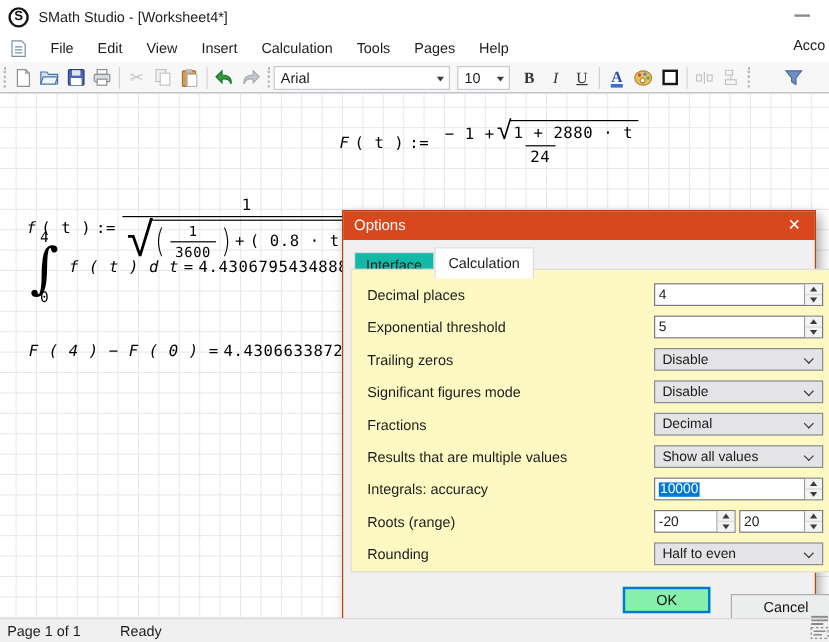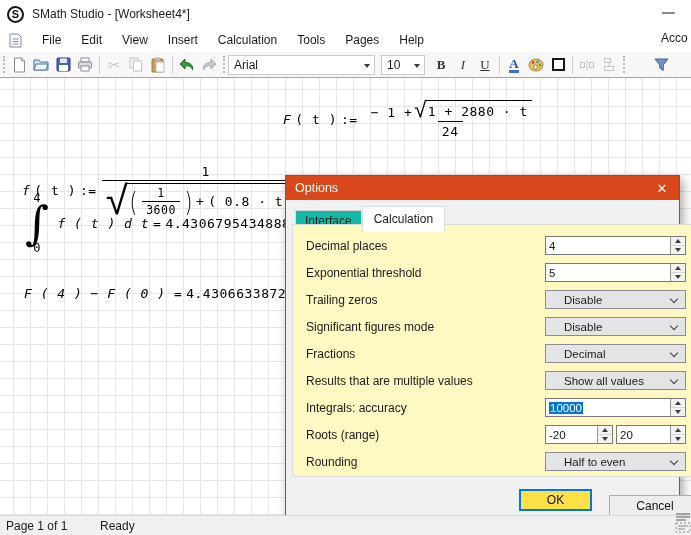--- a/index.html
+++ b/index.html
@@ -65,26 +65,26 @@
   .row .lbl { font-size:12px; margin-left:13px; color:#1c1c1c; }
   .ctrl { position:absolute; right:12px; display:flex; }
   .spinner { width:141px; height:19px; background:#fff; border:1px solid #7a7a7e; display:flex; align-items:center; }
   .spinner .val { font-size:11.5px; padding-left:3px; flex:1; }
   .spinner.w68 { width:68px; } .spinner.w70 { width:70px; }
   .spinbtns { width:15px; align-self:stretch; border-left:1px solid #9a9a9e; display:flex; flex-direction:column; }
   .spinbtns span { flex:1; display:flex; align-items:center; justify-content:center; background:#f3f3f4; }
   .spinbtns span + span { border-top:1px solid #d8d8da; }
   .tri-up { width:0; height:0; border-left:3px solid transparent; border-right:3px solid transparent; border-bottom:4px solid #3c3c3c; }
   .tri-dn { width:0; height:0; border-left:3px solid transparent; border-right:3px solid transparent; border-top:4px solid #3c3c3c; }
-  .dropdown { width:141px; height:19px; background:#e4e4e7; border:1px solid #8c8c90; display:flex; align-items:center; font-size:11.5px; padding-left:18px; position:relative; }
+  .dropdown { width:141px; height:19px; background:#e4e4e7; border:1px solid #8c8c90; display:flex; align-items:center; font-size:11.5px; padding-left:6px; position:relative; }
   .dropdown .chev { position:absolute; right:8px; top:5px; width:6px; height:6px; border-right:1.4px solid #3a3a3a; border-bottom:1.4px solid #3a3a3a; transform:rotate(45deg); }
   .sel { background:#0078d7; color:#fff; padding:0 1px; }
   .gap3 { width:3px; }
   .btn { position:absolute; height:22px; font-size:12px; display:flex; align-items:center; justify-content:center; background:#eceded; border:1px solid #adadad; color:#111; }
-  .btn.ok { left:233px; top:313px; width:73px; border:2px solid #0078d7; background:#fde047; }
+  .btn.ok { left:233px; top:313px; width:73px; border:2px solid #0078d7; background:#86efac; }
   .btn.cancel { left:323px; top:319px; width:92px; }
   
   .statusbar { position:absolute; left:0; top:515px; width:691px; height:20px; background:#f0f0f0; border-top:1px solid #d9d9d9; display:flex; align-items:center; font-size:12px; color:#1c1c1c;gap:24px; }
   .statusbar .pg { margin-left:6px; width:70px; }
   .corner-ic { position:absolute; right:0; top:513px; }
 </style>
 </head>
 <body>
 
 <div id="window">

